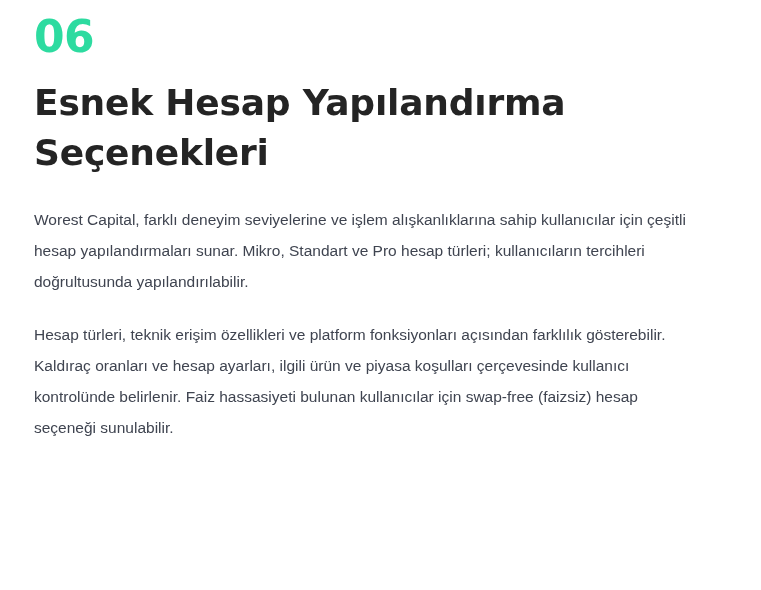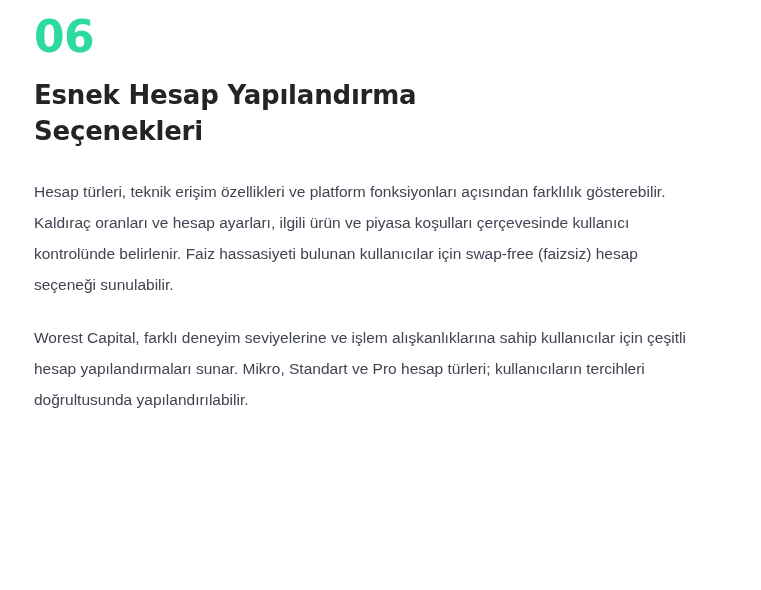--- a/index.html
+++ b/index.html
@@ -23,21 +23,21 @@
     font-family: "DejaVu Sans", sans-serif;
     font-size: 44px;
     font-weight: 700;
     letter-spacing: -0.5px;
     color: #2ddba0;
     line-height: 1.05;
     margin: 0 0 18px 0;
   }
   .section-title {
     font-family: "DejaVu Sans", sans-serif;
-    font-size: 26px;
+    font-size: 36px;
     font-weight: 700;
     color: #242424;
     line-height: 1.38;
     letter-spacing: -0.2px;
     margin: 17px 0 26px 0;
     max-width: 560px;
   }
   .body-paragraph {
     font-family: "Liberation Sans", sans-serif;
     font-size: 15.5px;
@@ -51,16 +51,16 @@
   }
 </style>
 </head>
 <body>
 
 <div class="section">
   <div class="section-number">06</div>
 
   <h1 class="section-title">Esnek Hesap Yapılandırma Seçenekleri</h1>
 
+  <p class="body-paragraph">Worest Capital, farklı deneyim seviyelerine ve işlem alışkanlıklarına sahip kullanıcılar için çeşitli hesap yapılandırmaları sunar. Mikro, Standart ve Pro hesap türleri; kullanıcıların tercihleri doğrultusunda yapılandırılabilir.</p>
+
   <p class="body-paragraph">Hesap türleri, teknik erişim özellikleri ve platform fonksiyonları açısından farklılık gösterebilir. Kaldıraç oranları ve hesap ayarları, ilgili ürün ve piyasa koşulları çerçevesinde kullanıcı kontrolünde belirlenir. Faiz hassasiyeti bulunan kullanıcılar için swap-free (faizsiz) hesap seçeneği sunulabilir.</p>
-
-  <p class="body-paragraph">Worest Capital, farklı deneyim seviyelerine ve işlem alışkanlıklarına sahip kullanıcılar için çeşitli hesap yapılandırmaları sunar. Mikro, Standart ve Pro hesap türleri; kullanıcıların tercihleri doğrultusunda yapılandırılabilir.</p>
 </div>
 
 </body></html>

